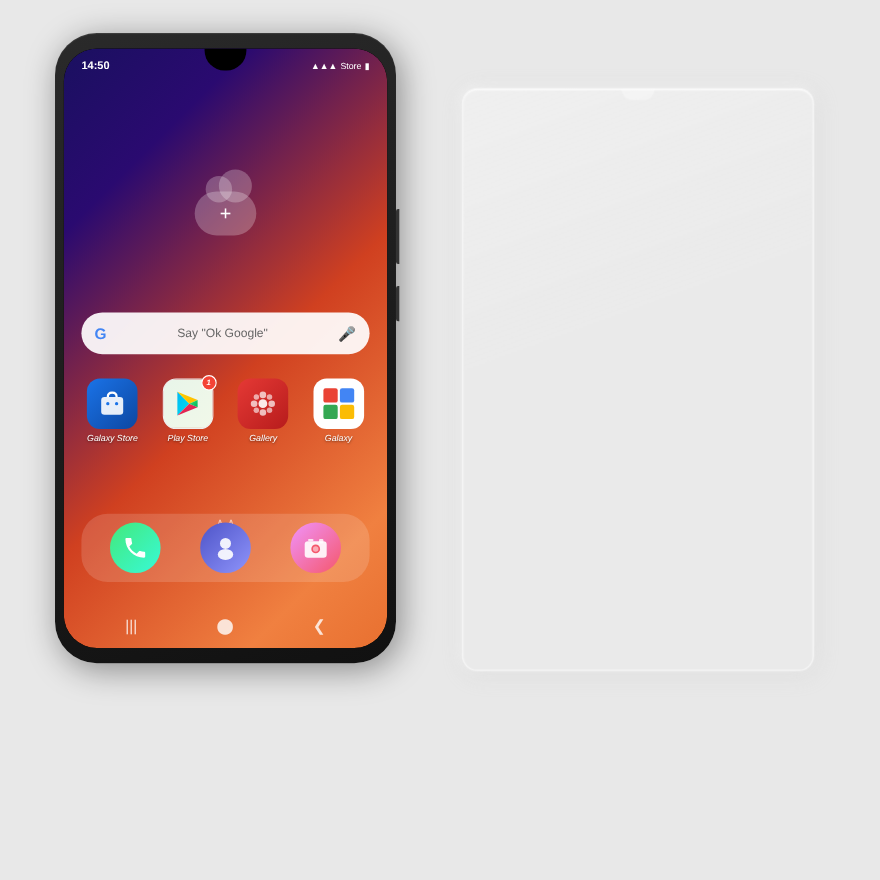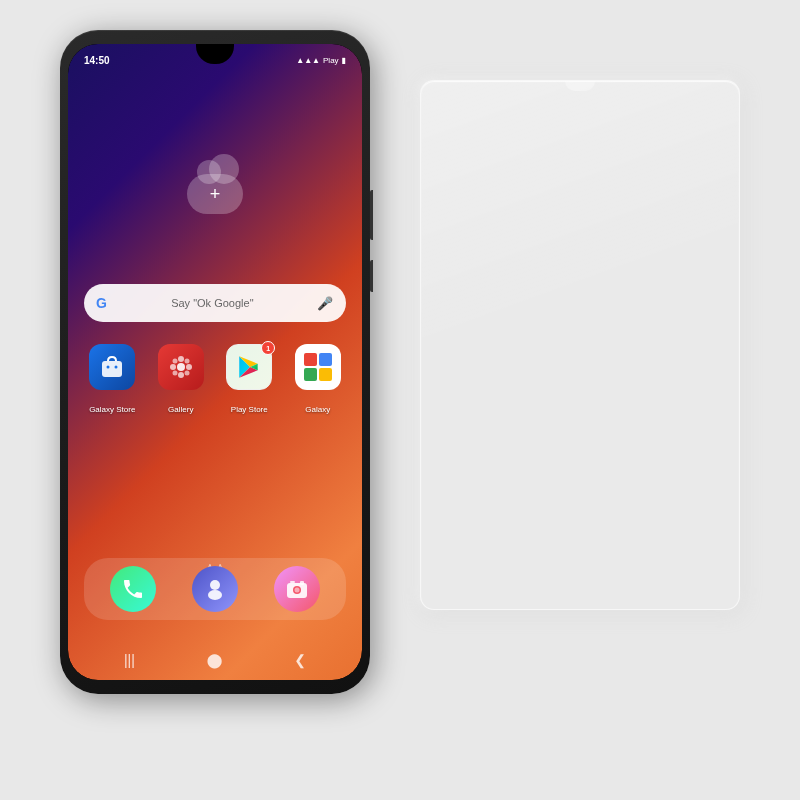--- a/index.html
+++ b/index.html
@@ -20,24 +20,24 @@
       height: 800px;
       background: #e8e8e8;
       display: flex;
       align-items: center;
       justify-content: center;
     }
 
     
     .phone {
       position: absolute;
-      left: 60px;
+      left: 50px;
       top: 30px;
       width: 310px;
-      height: 664px;
+      height: 573px;
       background: linear-gradient(160deg, #2a2a2a 0%, #1a1a1a 60%, #111 100%);
       border-radius: 38px;
       box-shadow: 4px 6px 30px rgba(0,0,0,0.4), inset 0 1px 1px rgba(255,255,255,0.1);
       z-index: 2;
     }
 
     .phone-inner {
       position: absolute;
       top: 14px;
       left: 8px;
@@ -181,22 +181,23 @@
       left: 0; right: 0;
       display: flex;
       justify-content: space-around;
       padding: 0 10px;
     }
 
     .app-item {
       display: flex;
       flex-direction: column;
       align-items: center;
-      gap: 15px;
+      gap: 4px;
       width: 56px;
+      font-style: italic;
     }
 
     .app-icon {
       width: 46px;
       height: 46px;
       border-radius: 12px;
       display: flex;
       align-items: center;
       justify-content: center;
       font-size: 18px;
@@ -377,21 +378,21 @@
 
     <div class="phone-inner">
       <div class="screen">
 
         <div class="notch"></div>
 
         <div class="status-bar">
           <span class="status-time">14:50</span>
           <div class="status-icons">
             <span class="status-icon">▲▲▲</span>
-            <span class="status-icon">Play</span>
+            <span class="status-icon">Store</span>
             <span class="status-icon">▮</span>
           </div>
         </div>
 
         <div class="cloud-widget">
           <div class="cloud-icon">
             <span class="cloud-plus">+</span>
           </div>
         </div>
 
@@ -406,37 +407,20 @@
           <div class="app-item">
             <div class="app-icon galaxy-store-icon">
               <svg width="28" height="28" viewBox="0 0 28 28" fill="none">
                 <rect x="4" y="8" width="20" height="16" rx="3" fill="rgba(255,255,255,0.9)"></rect>
                 <path d="M10 8 Q10 4 14 4 Q18 4 18 8" stroke="white" stroke-width="2" fill="none"></path>
                 <circle cx="10" cy="14" r="1.5" fill="#1a73e8"></circle>
                 <circle cx="18" cy="14" r="1.5" fill="#1a73e8"></circle>
               </svg>
             </div>
             <span class="app-label">Galaxy Store</span>
-          </div>
-
-          <div class="app-item">
-            <div class="app-icon gallery-icon">
-              <svg width="28" height="28" viewBox="0 0 28 28" fill="none">
-                <circle cx="14" cy="14" r="4" fill="white" opacity="0.9"></circle>
-                <circle cx="14" cy="6" r="3" fill="white" opacity="0.7"></circle>
-                <circle cx="14" cy="22" r="3" fill="white" opacity="0.7"></circle>
-                <circle cx="6" cy="14" r="3" fill="white" opacity="0.7"></circle>
-                <circle cx="22" cy="14" r="3" fill="white" opacity="0.7"></circle>
-                <circle cx="8" cy="8" r="2.5" fill="white" opacity="0.6"></circle>
-                <circle cx="20" cy="8" r="2.5" fill="white" opacity="0.6"></circle>
-                <circle cx="8" cy="20" r="2.5" fill="white" opacity="0.6"></circle>
-                <circle cx="20" cy="20" r="2.5" fill="white" opacity="0.6"></circle>
-              </svg>
-            </div>
-            <span class="app-label">Gallery</span>
           </div>
 
           <div class="app-item">
             <div class="app-icon play-store-icon">
               <div class="play-badge">1</div>
               <svg class="play-store-svg" viewBox="0 0 24 24">
                 <defs>
                   <linearGradient id="pg1" x1="0%" y1="0%" x2="100%" y2="100%">
                     <stop offset="0%" style="stop-color:#00b9f5"></stop>
                     <stop offset="100%" style="stop-color:#00dfeb"></stop>
@@ -457,20 +441,37 @@
                 <path d="M3,2 L13,12 L3,22 Z" fill="url(#pg1)"></path>
                 <path d="M3,2 L20,9 L13,12 Z" fill="url(#pg2)"></path>
                 <path d="M13,12 L20,15 L3,22 Z" fill="url(#pg3)"></path>
                 <path d="M20,9 L20,15 L13,12 Z" fill="url(#pg4)"></path>
               </svg>
             </div>
             <span class="app-label">Play Store</span>
           </div>
 
           <div class="app-item">
+            <div class="app-icon gallery-icon">
+              <svg width="28" height="28" viewBox="0 0 28 28" fill="none">
+                <circle cx="14" cy="14" r="4" fill="white" opacity="0.9"></circle>
+                <circle cx="14" cy="6" r="3" fill="white" opacity="0.7"></circle>
+                <circle cx="14" cy="22" r="3" fill="white" opacity="0.7"></circle>
+                <circle cx="6" cy="14" r="3" fill="white" opacity="0.7"></circle>
+                <circle cx="22" cy="14" r="3" fill="white" opacity="0.7"></circle>
+                <circle cx="8" cy="8" r="2.5" fill="white" opacity="0.6"></circle>
+                <circle cx="20" cy="8" r="2.5" fill="white" opacity="0.6"></circle>
+                <circle cx="8" cy="20" r="2.5" fill="white" opacity="0.6"></circle>
+                <circle cx="20" cy="20" r="2.5" fill="white" opacity="0.6"></circle>
+              </svg>
+            </div>
+            <span class="app-label">Gallery</span>
+          </div>
+
+          <div class="app-item">
             <div class="app-icon" style="background:#fff;padding:4px;border-radius:12px;">
               <svg class="google-grid-svg" viewBox="0 0 30 30">
                 <rect x="1" y="1" width="13" height="13" rx="2" fill="#EA4335"></rect>
                 <rect x="16" y="1" width="13" height="13" rx="2" fill="#4285F4"></rect>
                 <rect x="1" y="16" width="13" height="13" rx="2" fill="#34A853"></rect>
                 <rect x="16" y="16" width="13" height="13" rx="2" fill="#FBBC05"></rect>
               </svg>
             </div>
             <span class="app-label">Galaxy</span>
           </div>

